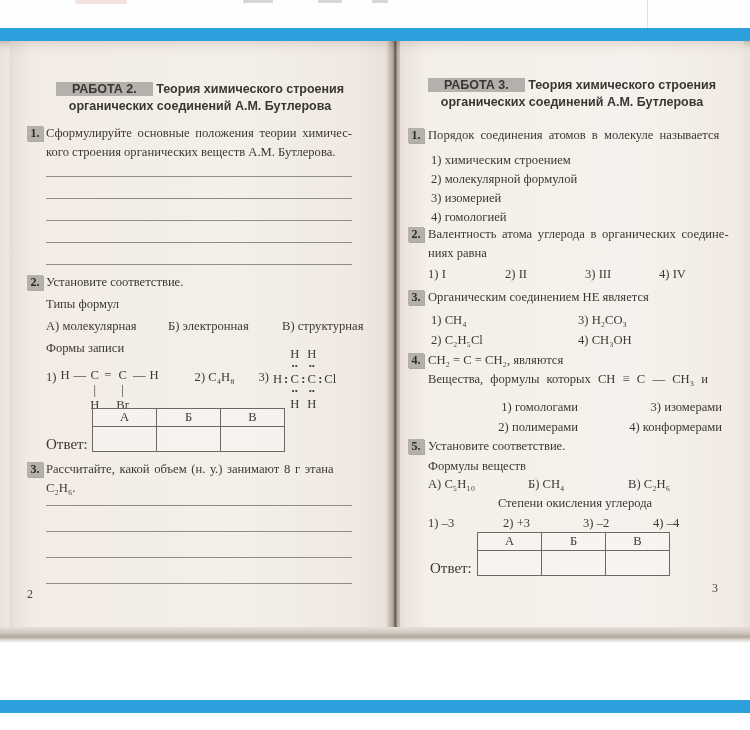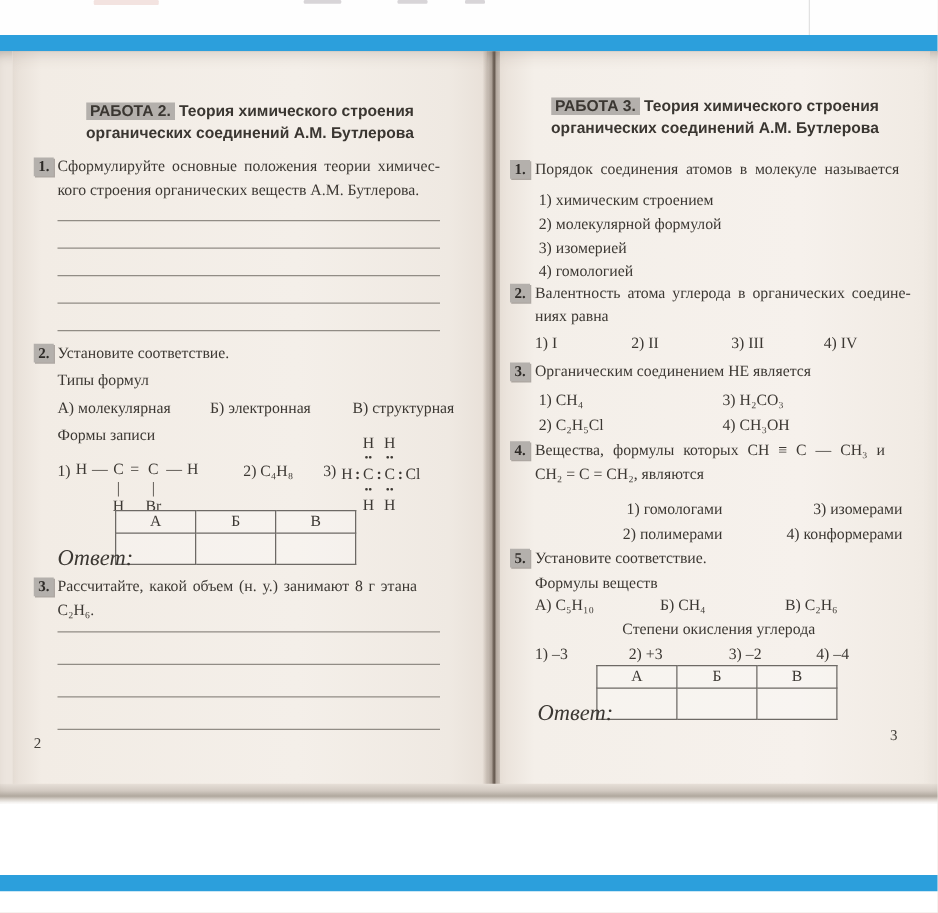--- a/index.html
+++ b/index.html
@@ -31,21 +31,21 @@
     box-shadow:inset 0 10px 14px -10px rgba(110,90,75,.28);}
   .gutter{position:absolute;left:386px;top:0;width:18px;height:586px;
     background:linear-gradient(90deg,rgba(120,100,85,0) 0%,rgba(95,78,64,.45) 40%,#5e5248 52%,rgba(95,78,64,.40) 62%,rgba(120,100,85,0) 100%);}
   .book-edge{position:absolute;left:0;bottom:0;width:750px;height:16px;
     background:linear-gradient(180deg,rgba(130,118,105,.05) 0%,rgba(130,118,105,.25) 35%,#b0a89e 62%,#dcd6cf 80%,#ffffff 100%);}
 
   
   .pg-header{position:absolute;left:0;right:0;text-align:center;
     font-family:"Liberation Sans","DejaVu Sans",sans-serif;font-weight:bold;
     font-size:12.5px;line-height:17px;color:#3a3631;}
-  .hl{background:#b4b0ac;padding:0 3px;}
+  .hl{background:#b4b0ac;padding:0 16px;}
   .q{position:absolute;font-size:12.6px;line-height:19px;}
   .qnum{position:absolute;left:0;top:2px;width:16px;height:15px;line-height:15px;
     background:#b4b0ac;color:#2e2b28;font-weight:bold;text-align:center;font-size:12px;
     box-shadow:1px 1px 0 rgba(90,85,80,.45);}
   .qbody{padding-left:19px;}
   .qbody-r{padding-left:20px;}
   .line{white-space:nowrap;}
   .it{}
   .js1{word-spacing:2.5px;}
   .js2{word-spacing:3px;}
@@ -91,21 +91,21 @@
     text-align:center;line-height:12px;}
   .egrid span{min-width:6px;}
   .egrid .dots{font-size:9px;line-height:7px;letter-spacing:0;}
   .bcolon{font-weight:bold;}
 
   
   .atable{position:absolute;border-collapse:collapse;background:rgba(255,255,255,.25);}
   .atable td{border:1px solid #6d6965;text-align:center;font-size:12.5px;padding:0;}
   .atable .hrow td{height:17px;width:63px;}
   .atable .drow td{height:24px;}
-  .otvet{position:absolute;font-style:italic;font-size:18px;}
+  .otvet{position:absolute;font-size:15px;}
   .pagenum{position:absolute;font-size:12px;color:#44403b;}
 </style>
 </head>
 <body>
 
 <div class="top-strip">
   <div class="artifact a1"></div>
   <div class="artifact a2"></div>
   <div class="artifact a3"></div>
   <div class="artifact a4"></div>
@@ -300,22 +300,22 @@
           <span>3) H₂CO₃</span>
           <span>2) C₂H₅Cl</span>
           <span>4) CH₃OH</span>
         </div>
       </div>
     </div>
 
     <div class="q" style="top:310px;left:8px;right:22px;">
       <span class="qnum">4.</span>
       <div class="qbody-r">
+        <div class="line">CH₂ = C = CH₂, являются</div>
         <div class="line js4">Вещества, формулы которых CH ≡ C — CH₃ и</div>
-        <div class="line">CH₂ = C = CH₂, являются</div>
         <div class="opts2 mt8">
           <span>1) гомологами</span>
           <span>3) изомерами</span>
           <span>2) полимерами</span>
           <span>4) конформерами</span>
         </div>
       </div>
     </div>
 
     <div class="q lh18" style="top:396px;left:8px;right:22px;">

